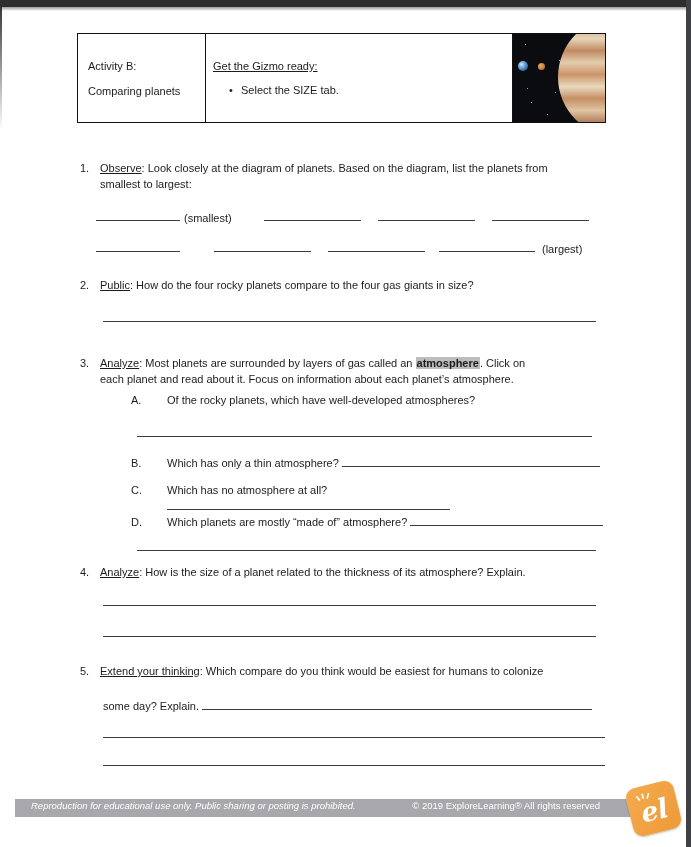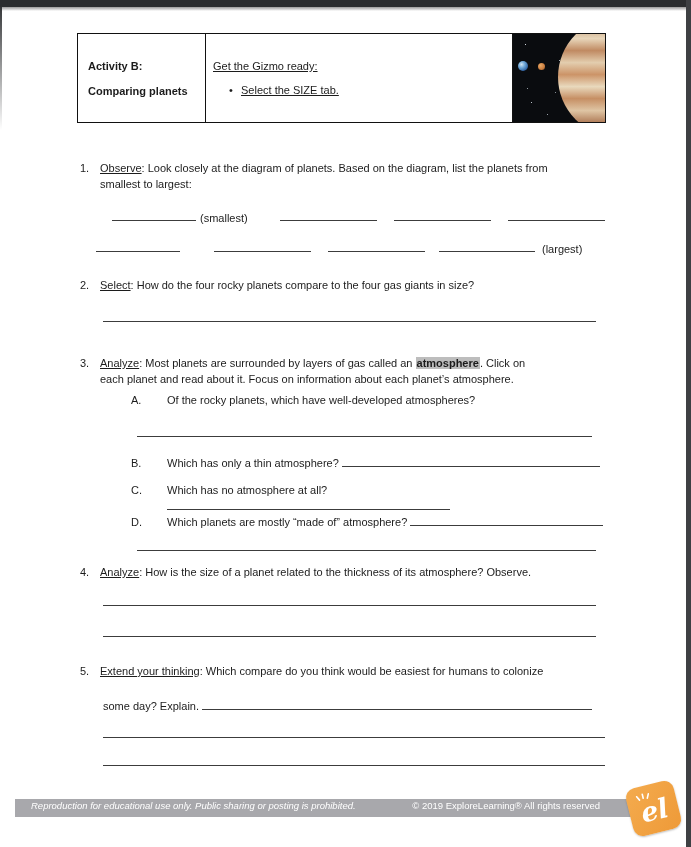--- a/index.html
+++ b/index.html
@@ -17,25 +17,25 @@
     background:linear-gradient(#9a9a9a, rgba(255,255,255,0)); }
   .right-edge { right:0; top:0; width:5px; height:847px; background:#3e4043; }
   .left-edge { left:0; top:0; width:2px; height:130px;
     background:linear-gradient(#2b2d2f, rgba(255,255,255,0)); }
 
   
   .gtable { left:77px; top:33px; width:529px; height:90px;
     border:1.6px solid #111; display:flex; }
   .gcell { padding-top:20px; }
   .gcell-1 { width:128px; border-right:1.6px solid #111; padding-left:10px;
-    font-weight:bold; line-height:25px; }
+    font-weight:normal; line-height:25px; }
   .gcell-2 { flex:1; border-right:1.6px solid #111; padding-left:7px; line-height:24px; }
   .gcell-3 { width:92px; position:relative; overflow:hidden; background:#0a0c0f; padding:0; }
   .underline { text-decoration:underline; }
-  .bullet-row { padding-left:16px;text-decoration:underline; }
+  .bullet-row { padding-left:16px; }
   .bullet-glyph { display:inline-block; width:12px; }
 
   
   .jupiter { position:absolute; width:120px; height:120px; border-radius:50%;
     right:-73px; top:-17px;
     background:linear-gradient(180deg,#8a6a52 0%,#c9a582 8%,#e8d6ba 18%,#c08a62 28%,
       #e3cdae 38%,#cc9468 48%,#e9d9bd 58%,#c68f64 68%,#dfc5a4 78%,#b07c58 88%,#6b5140 100%); }
   .earth { position:absolute; width:10px; height:10px; border-radius:50%; left:5px; top:27px;
     background:radial-gradient(circle at 35% 35%, #cfe3f2 0%, #6fa8d8 35%, #2b5d9e 75%, #173a68 100%); }
   .mars { position:absolute; width:7px; height:7px; border-radius:50%; left:25px; top:29px;
@@ -102,40 +102,40 @@
 
 
   <div class="abs q" style="top:160px;">
     <span class="qnum">1.</span>
     <div class="qtext">
       <span class="underline">Observe</span><span>: Look closely at the diagram of planets. Based on the diagram, list the planets from</span><br>
       <span>smallest to largest:</span>
     </div>
   </div>
 
-  <div class="abs row-abs" style="left:16px; top:210px; height:14px; width:569px;">
+  <div class="abs row-abs" style="left:0; top:210px; height:14px; width:569px;">
     <span class="blank" style="left:96px; width:84px;"></span>
     <span class="rowlabel" style="left:184px;">(smallest)</span>
     <span class="blank" style="left:264px; width:97px;"></span>
     <span class="blank" style="left:378px; width:97px;"></span>
     <span class="blank" style="left:492px; width:97px;"></span>
   </div>
 
   <div class="abs row-abs" style="left:0; top:241px; height:14px; width:660px;">
     <span class="blank" style="left:96px; width:84px;"></span>
     <span class="blank" style="left:214px; width:97px;"></span>
     <span class="blank" style="left:328px; width:97px;"></span>
     <span class="blank" style="left:439px; width:96px;"></span>
     <span class="rowlabel" style="left:542px;">(largest)</span>
   </div>
 
   <div class="abs q" style="top:277px;">
     <span class="qnum">2.</span>
     <div class="qtext">
-      <span class="underline">Select</span><span>: How do the four rocky planets compare to the four gas giants in size?</span>
+      <span class="underline">Public</span><span>: How do the four rocky planets compare to the four gas giants in size?</span>
     </div>
   </div>
   <div class="rule" style="left:103px; top:321px; width:493px;"></div>
 
   <div class="abs q" style="top:355px;">
     <span class="qnum">3.</span>
     <div class="qtext">
       <span class="underline">Analyze</span><span>: Most planets are surrounded by layers of gas called an </span><span class="hl">atmosphere</span><span>. Click on</span><br>
       <span>each planet and read about it. Focus on information about each planet’s atmosphere.</span>
     </div>
@@ -159,21 +159,21 @@
 
   <div class="abs sub" style="top:514px;">
     <span class="subletter">D.</span>
     <div class="subtext"><span>Which planets are mostly “made of” atmosphere?</span> <span class="blank" style="width:193px;"></span></div>
   </div>
   <div class="rule" style="left:137px; top:550px; width:459px;"></div>
 
   <div class="abs q" style="top:564px;">
     <span class="qnum">4.</span>
     <div class="qtext" style="white-space:nowrap;">
-      <span class="underline">Analyze</span><span>: How is the size of a planet related to the thickness of its atmosphere? Observe.</span>
+      <span class="underline">Analyze</span><span>: How is the size of a planet related to the thickness of its atmosphere? Explain.</span>
     </div>
   </div>
   <div class="rule" style="left:103px; top:605px; width:493px;"></div>
   <div class="rule" style="left:103px; top:636px; width:493px;"></div>
 
   <div class="abs q" style="top:663px;">
     <span class="qnum">5.</span>
     <div class="qtext" style="white-space:nowrap;">
       <span class="underline">Extend your thinking</span><span>: Which compare do you think would be easiest for humans to colonize</span>
     </div>

